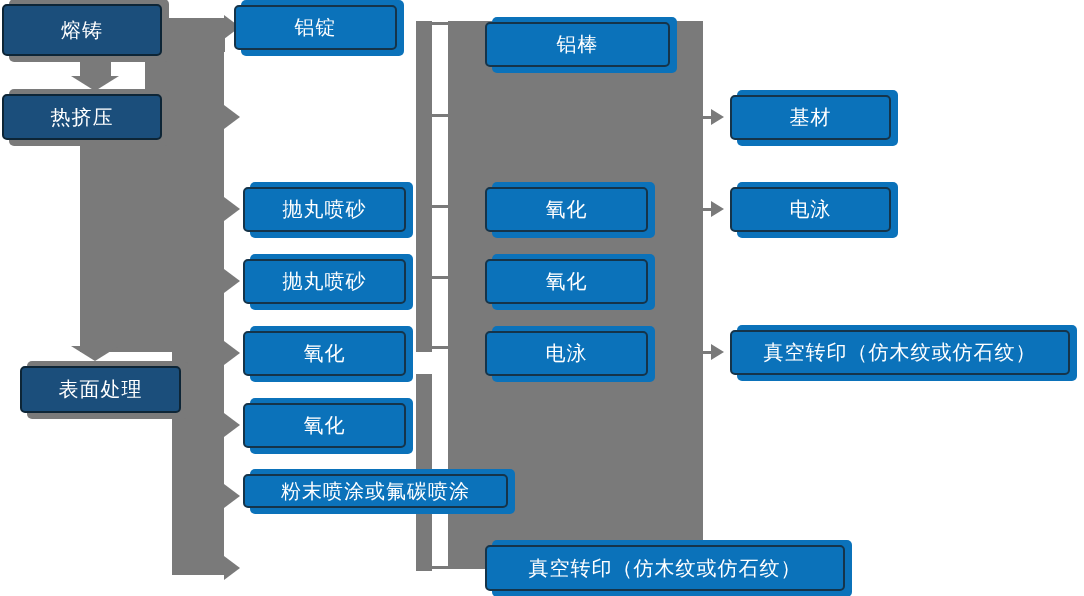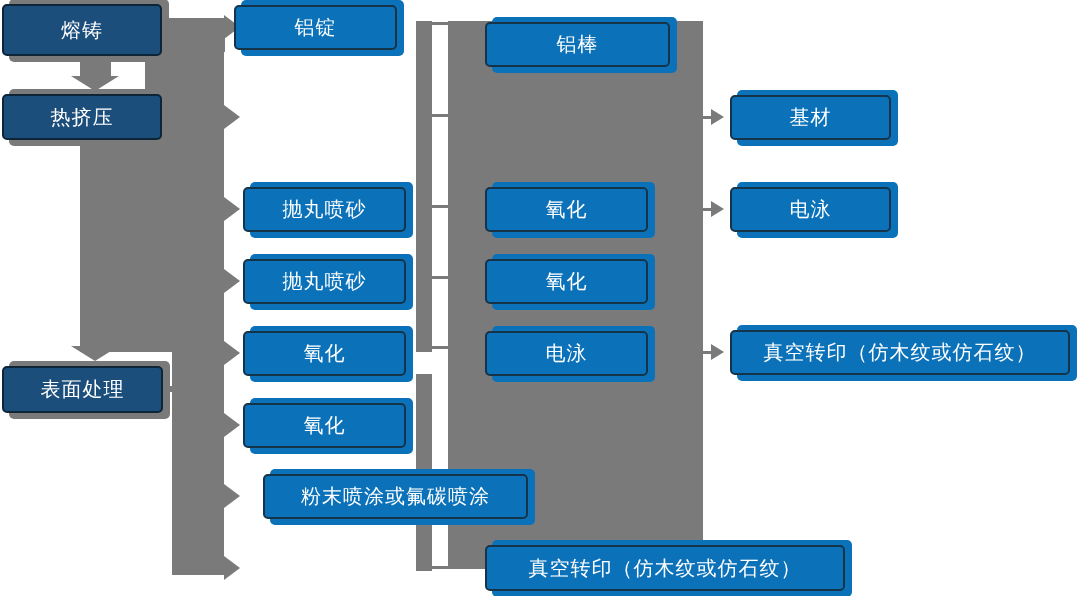--- a/index.html
+++ b/index.html
@@ -72,28 +72,28 @@
 
   <div class="gray" style="left:703px;top:116px;width:9px;height:3px;"></div>
   <div class="arr-r-sm" style="left:711px;top:109px;"></div>
   <div class="gray" style="left:703px;top:208px;width:9px;height:3px;"></div>
   <div class="arr-r-sm" style="left:711px;top:201px;"></div>
   <div class="gray" style="left:703px;top:351px;width:9px;height:3px;"></div>
   <div class="arr-r-sm" style="left:711px;top:344px;"></div>
 
   <div class="node dark" style="left:2px;top:4px;width:160px;height:52px;">熔铸</div>
   <div class="node dark" style="left:2px;top:94px;width:160px;height:46px;">热挤压</div>
-  <div class="node dark" style="left:2px;top:366px;width:161px;height:47px;">表面处理</div>
+  <div class="node dark" style="left:20px;top:366px;width:161px;height:47px;">表面处理</div>
 
   <div class="node light" style="left:234px;top:5px;width:163px;height:45px;">铝锭</div>
   <div class="node light" style="left:243px;top:187px;width:163px;height:45px;">抛丸喷砂</div>
   <div class="node light" style="left:243px;top:259px;width:163px;height:45px;">抛丸喷砂</div>
   <div class="node light" style="left:243px;top:331px;width:163px;height:45px;">氧化</div>
   <div class="node light" style="left:243px;top:403px;width:163px;height:45px;">氧化</div>
-  <div class="node light" style="left:243px;top:474px;width:265px;height:45px;margin-left:20px;">粉末喷涂或氟碳喷涂</div>
+  <div class="node light" style="left:243px;top:474px;width:265px;height:34px;">粉末喷涂或氟碳喷涂</div>
 
   <div class="node light" style="left:485px;top:22px;width:185px;height:45px;">铝棒</div>
   <div class="node light" style="left:485px;top:187px;width:163px;height:45px;">氧化</div>
   <div class="node light" style="left:485px;top:259px;width:163px;height:45px;">氧化</div>
   <div class="node light" style="left:485px;top:331px;width:163px;height:45px;">电泳</div>
   <div class="node light" style="left:485px;top:545px;width:360px;height:46px;">真空转印（仿木纹或仿石纹）</div>
 
   <div class="node light" style="left:730px;top:95px;width:161px;height:45px;">基材</div>
   <div class="node light" style="left:730px;top:187px;width:161px;height:45px;">电泳</div>
   <div class="node light" style="left:730px;top:330px;width:340px;height:45px;">真空转印（仿木纹或仿石纹）</div>

